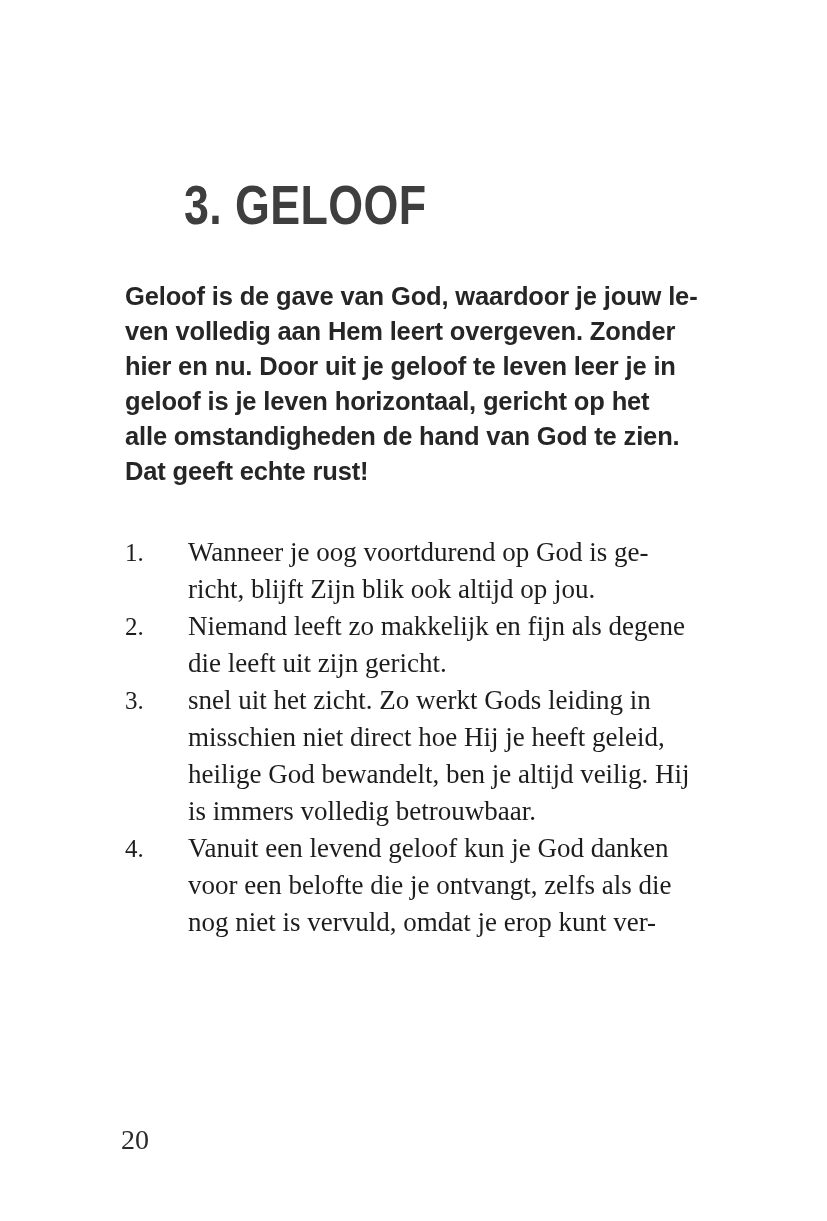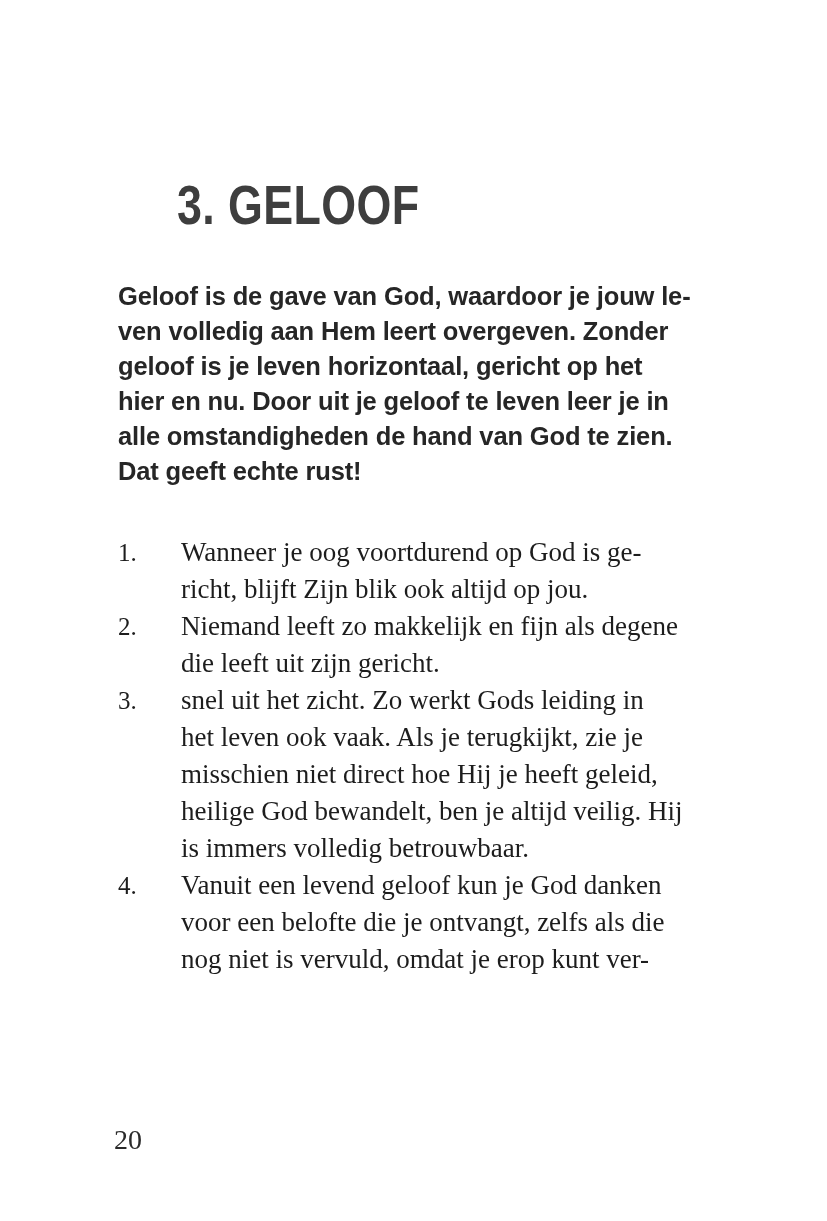--- a/index.html
+++ b/index.html
@@ -11,21 +11,21 @@
     width: 827px;
     height: 1221px;
     position: relative;
     overflow: hidden;
     font-family: "Liberation Serif", serif;
     -webkit-font-smoothing: antialiased;
   }
 
   .page {
     position: absolute;
-    top: 0; left: 1px;
+    top: 0; left: 8px;
     width: 815px;
     height: 1221px;
     background: #ffffff;
   }
 
   
   .chapter-title {
     position: absolute;
     left: 176px;
     top: 136px;
@@ -105,22 +105,22 @@
 </head>
 <body>
 
 <div class="page">
 
   <h1 class="chapter-title">3. GELOOF</h1>
 
   <div class="lead">
     <span class="ln">Geloof is de gave van God, waardoor je jouw le-</span>
     <span class="ln">ven volledig aan Hem leert overgeven. Zonder</span>
+    <span class="ln">hier en nu. Door uit je geloof te leven leer je in</span>
     <span class="ln">geloof is je leven horizontaal, gericht op het</span>
-    <span class="ln">hier en nu. Door uit je geloof te leven leer je in</span>
     <span class="ln">alle omstandigheden de hand van God te zien.</span>
     <span class="ln">Dat geeft echte rust!</span>
   </div>
 
   <div class="numlist">
 
     <div class="li-row">
       <div class="li-num">1.</div>
       <div class="li-body">
         <span class="ln">Wanneer je oog voortdurend op God is ge-</span>
@@ -133,21 +133,20 @@
       <div class="li-body">
         <span class="ln">Niemand leeft zo makkelijk en fijn als degene</span>
         <span class="ln">die leeft uit zijn gericht.</span>
       </div>
     </div>
 
     <div class="li-row">
       <div class="li-num">3.</div>
       <div class="li-body">
         <span class="ln">snel uit het zicht. Zo werkt Gods leiding in</span>
-        <span class="ln">het leven ook vaak. Als je terugkijkt, zie je</span>
         <span class="ln">misschien niet direct hoe Hij je heeft geleid,</span>
         <span class="ln">heilige God bewandelt, ben je altijd veilig. Hij</span>
         <span class="ln">is immers volledig betrouwbaar.</span>
       </div>
     </div>
 
     <div class="li-row">
       <div class="li-num">4.</div>
       <div class="li-body">
         <span class="ln">Vanuit een levend geloof kun je God danken</span>

